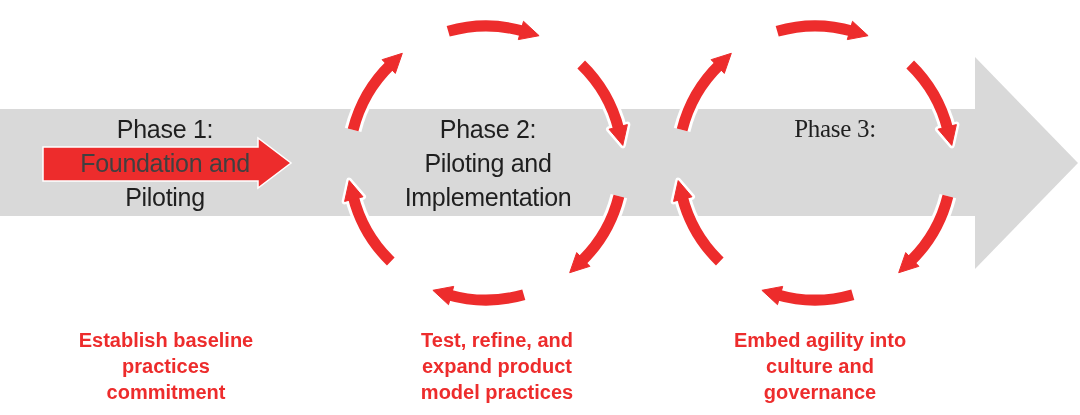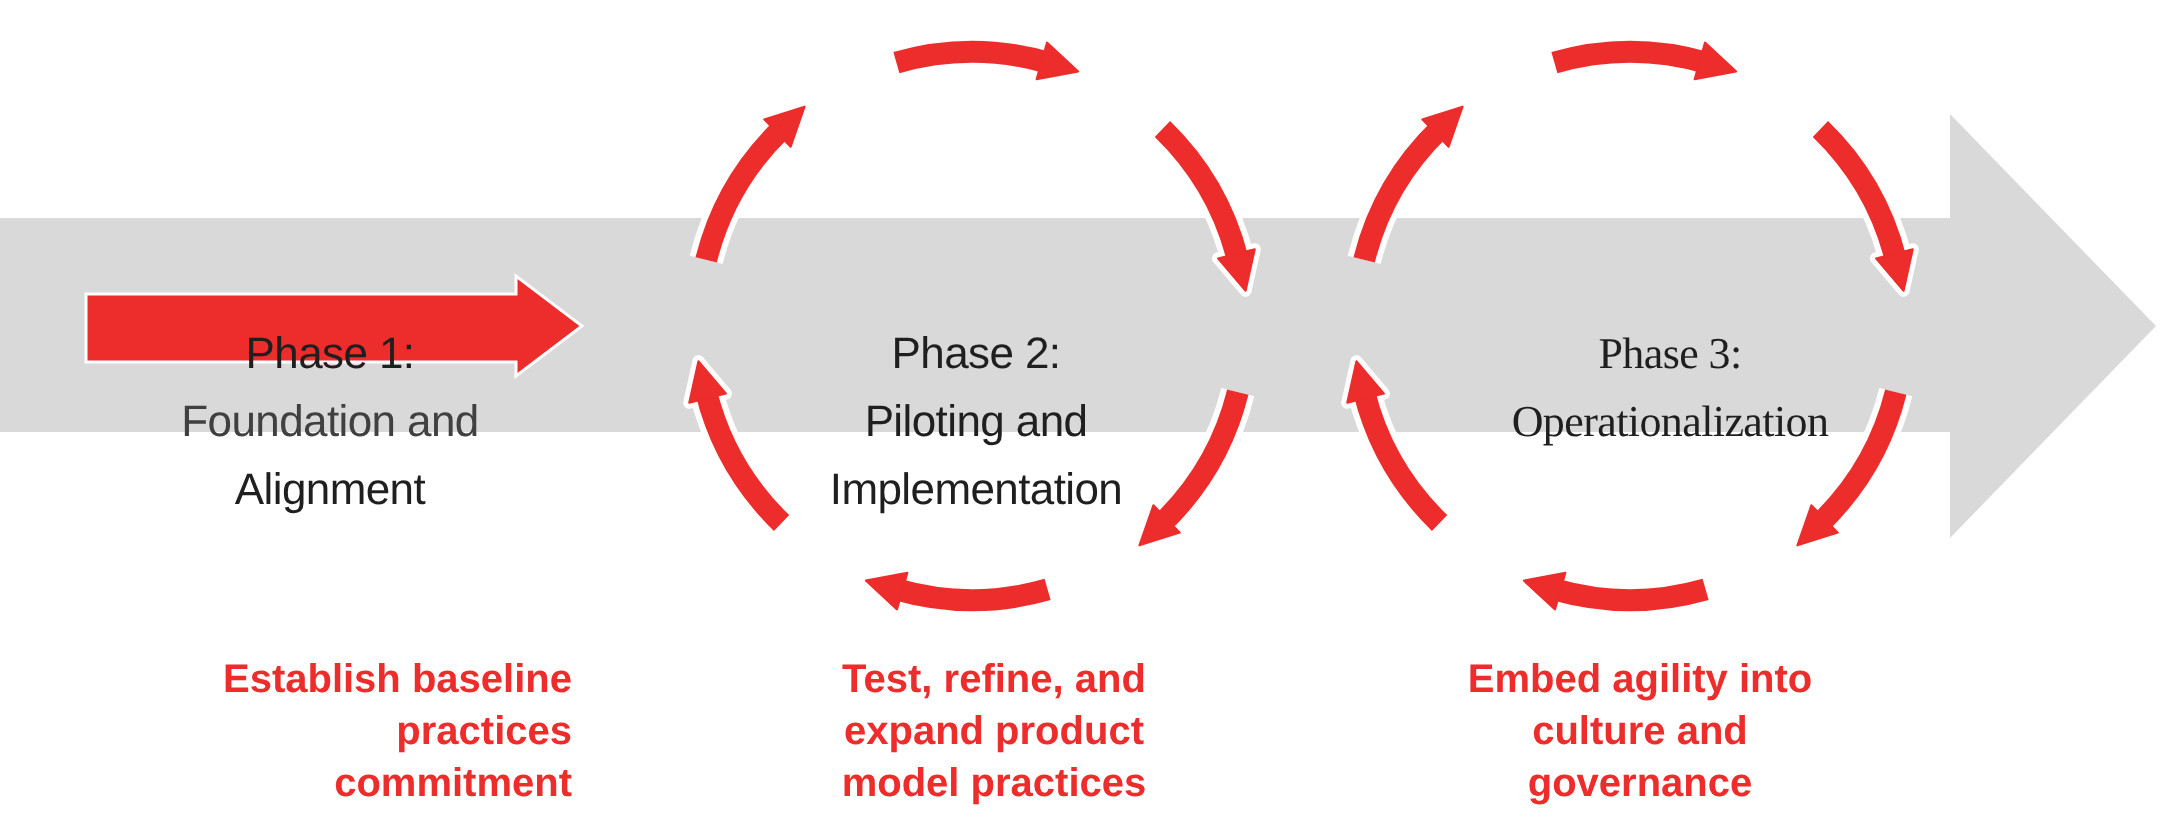--- a/index.html
+++ b/index.html
@@ -11,45 +11,44 @@
     font-family:"Liberation Sans", sans-serif;
   }
   .bg-svg{position:absolute;left:0;top:0;}
   .band{fill:var(--band-gray,#d9d9d9);}
   .hl-arrow{fill:var(--accent-red,#ed2c2c);stroke:#ffffff;stroke-width:1.5;}
   .phase{
     position:absolute;
     top:112px;
     width:300px;
     text-align:center;
-    font-size:22px;
+    font-size:25px;
     line-height:34px;
     letter-spacing:-0.3px;
     color:var(--text-black,#1f1f1f);
     white-space:nowrap;
-    margin-top:48px;
   }
   .phase span{display:block;}
   .phase .on-red{color:#404040;}
   .p1{left:15px;}
   .p2{left:338px;}
   .p3{left:685px;font-family:Liberation Serif, serif;}
   .caption{
     position:absolute;
     top:327px;
     width:240px;
     text-align:center;
     font-size:20px;
     line-height:26px;
     font-weight:bold;
     color:var(--accent-red,#ed2c2c);
     white-space:nowrap;
   }
   .caption span{display:block;}
-  .c1{left:46px;text-align:right;}
+  .c1{left:46px;}
   .c2{left:377px;}
   .c3{left:700px;}
 </style>
 </head>
 <body>
 
 <div class="canvas">
 
   <svg class="bg-svg" width="1080" height="415" viewBox="0 0 1080 415">
 
@@ -112,30 +111,29 @@
         <path d="M 682.1 129.9 A 137 137 0 0 1 719.8 64.5" fill="none" stroke="#ffffff" stroke-width="17"></path>
         <polygon points="731.3,53.3 724.3,73.4 711.1,59.7" fill="#ffffff" stroke="#ffffff" stroke-width="6" stroke-linejoin="round"></polygon>
         <path d="M 682.1 129.9 A 137 137 0 0 1 719.8 64.5" fill="none" stroke="#ED2C2C" stroke-width="11"></path>
         <polygon points="731.3,53.3 724.3,73.4 711.1,59.7" fill="#ED2C2C" stroke="#ED2C2C" stroke-width="1" stroke-linejoin="round"></polygon>
       </g>
   </svg>
 
   <div class="phase p1">
     <span>Phase 1:</span>
     <span class="on-red">Foundation and</span>
-    <span>Alignment</span>
+    <span>Piloting</span>
   </div>
   <div class="phase p2">
     <span>Phase 2:</span>
     <span>Piloting and</span>
     <span>Implementation</span>
   </div>
   <div class="phase p3">
     <span>Phase 3:</span>
-    <span>Operationalization</span>
   </div>
 
   <div class="caption c1">
     <span>Establish baseline</span>
     <span>practices</span>
     <span>commitment</span>
   </div>
   <div class="caption c2">
     <span>Test, refine, and</span>
     <span>expand product</span>

